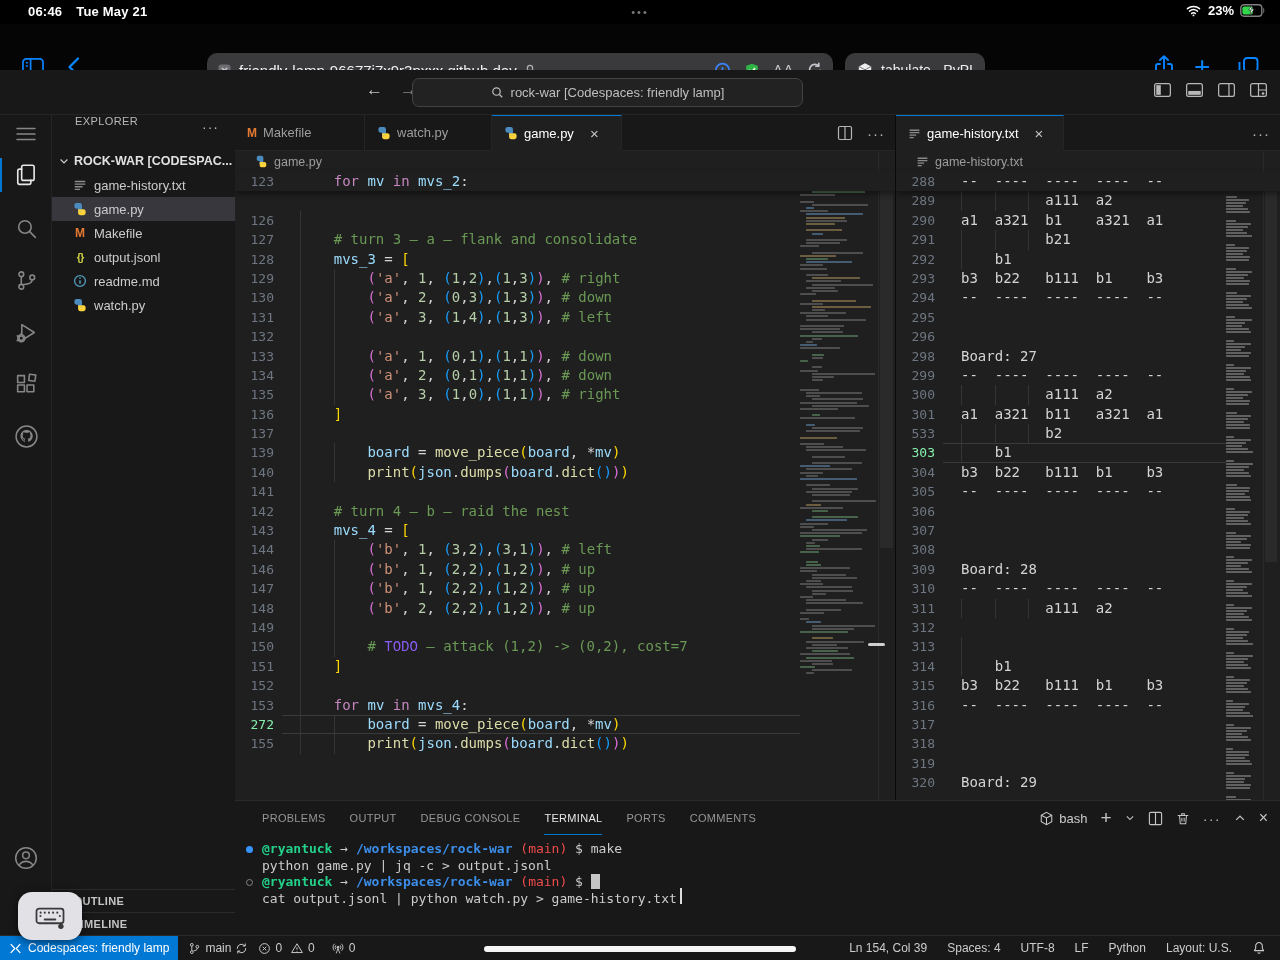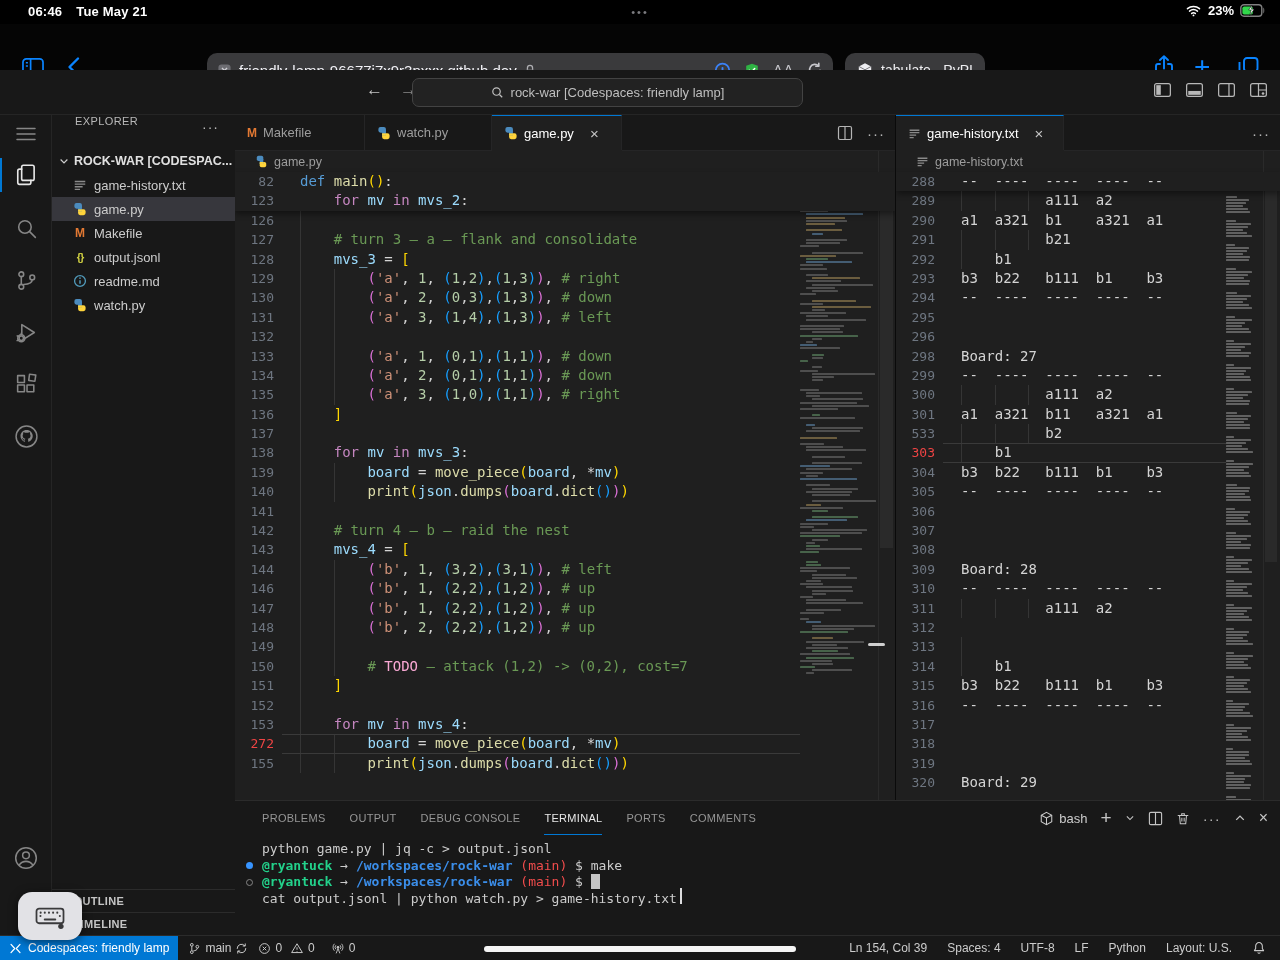--- a/index.html
+++ b/index.html
@@ -69,28 +69,28 @@
   .breadcrumb { position:absolute; left:0; top:36px; right:0; height:21px; display:flex; align-items:center; gap:6px; padding-left:20px; font-size:12.5px; color:#9d9d9d; background:#1f1f1f; }
 
   
   .sticky { position:absolute; left:0; right:0; top:57px; background:#1f1f1f; box-shadow:0 3px 6px rgba(0,0,0,.42); z-index:6; }
   .code-wrap { position:absolute; left:0; overflow:hidden; }
   #e1-code { top:95.8px; width:565px; height:590px; }
   #e2-code { top:76.4px; width:330px; height:609px; }
   .cl { position:relative; height:19.4px; line-height:19.4px; display:flex; font-family:"DejaVu Sans Mono",monospace; font-size:14px; }
   .cl .num { flex:none; width:47px; padding-right:8px; text-align:right; color:#6e7681; font-size:13px; }
   .cl .txt { flex:1; padding-left:18px; white-space:pre; color:#d4d4d4; }
-  .cl.cur .num { color:#ef4444; }
+  .cl.cur .num { color:#86efac; }
   .curbox { position:absolute; left:47px; right:0; top:0; bottom:0; border-top:1px solid #3a3a3a; border-bottom:1px solid #3a3a3a; pointer-events:none; }
   .guide { position:absolute; top:0; bottom:0; width:1px; background:#353535; }
   .histtxt { color:#c4c4c4; }
 
   .tk-ws{white-space:pre;} .tk-c{color:#6a9955;} .tk-k{color:#c586c0;} .tk-kd{color:#569cd6;}
   .tk-f{color:#dcdcaa;} .tk-s{color:#ce9178;} .tk-n{color:#b5cea8;} .tk-p{color:#d4d4d4;}
-  .tk-v{color:#9cdcfe;} .tk-b1{color:#ffd700;} .tk-b2{color:#da70d6;} .tk-b3{color:#179fff;} .tk-todo{color:#f9a8d4;}
+  .tk-v{color:#9cdcfe;} .tk-b1{color:#ffd700;} .tk-b2{color:#da70d6;} .tk-b3{color:#179fff;} .tk-todo{color:#8b5cf6;font-family:Liberation Mono, monospace;}
 
   .minimap { position:absolute; top:57px; }
   #e1-minimap { left:565px; width:78px; height:600px; }
   #e2-minimap { left:330px; width:33px; height:620px; }
   .mm-row { border-radius:.5px; }
   .mm-divider { position:absolute; top:36px; bottom:0; width:1px; background:#2a2a2a; }
   .scroll-slider { position:absolute; background:rgba(255,255,255,.05); }
   #e1-slider { left:645px; top:57px; width:13px; height:376px; }
   #e2-slider { left:369px; top:57px; width:12px; height:390px; }
   #sash-handle { position:absolute; left:633px; top:528px; width:17px; height:3px; background:#cfcfcf; border-radius:2px; z-index:8; }
@@ -450,24 +450,20 @@
             <rect x="2.2" y="1" width="8" height="6.4" rx="2.2" fill="#4b8bbe"></rect>
             <rect x="5.8" y="8.6" width="8" height="6.4" rx="2.2" fill="#ffd43b"></rect>
             <rect x="5.8" y="5" width="4.4" height="6" fill="#4b8bbe"></rect>
             <rect x="5.8" y="8.6" width="4.4" height="2.4" fill="#ffd43b"></rect>
           </svg>
         </span>
       <span>game.py</span>
     </div>
     <div class="sticky" id="e1-sticky">
         <div class="cl">
-          <span class="num">82</span>
-          <span class="txt"><span class="tk-kd">def</span><span class="tk-p"> </span><span class="tk-f">main</span><span class="tk-b1">(</span><span class="tk-b1">)</span><span class="tk-p">:</span></span>
-        </div>
-        <div class="cl">
           <span class="num">123</span>
           <span class="txt"><span class="tk-ws">    </span><span class="tk-k">for</span><span class="tk-p"> </span><span class="tk-v">mv</span><span class="tk-p"> </span><span class="tk-k">in</span><span class="tk-p"> </span><span class="tk-v">mvs_2</span><span class="tk-p">:</span></span>
         </div>
       </div>
     <div class="code-wrap" id="e1-code">
         <div class="cl">
           <div class="guide" style="left: calc(0ch + 65px);"></div>
           <span class="num">126</span>
           <span class="txt"></span>
         </div>
@@ -525,25 +521,20 @@
         </div>
         <div class="cl">
           <div class="guide" style="left: calc(0ch + 65px);"></div>
           <span class="num">136</span>
           <span class="txt"><span class="tk-ws">    </span><span class="tk-b1">]</span></span>
         </div>
         <div class="cl">
           <div class="guide" style="left: calc(0ch + 65px);"></div>
           <span class="num">137</span>
           <span class="txt"></span>
-        </div>
-        <div class="cl">
-          <div class="guide" style="left: calc(0ch + 65px);"></div>
-          <span class="num">138</span>
-          <span class="txt"><span class="tk-ws">    </span><span class="tk-k">for</span><span class="tk-p"> </span><span class="tk-v">mv</span><span class="tk-p"> </span><span class="tk-k">in</span><span class="tk-p"> </span><span class="tk-v">mvs_3</span><span class="tk-p">:</span></span>
         </div>
         <div class="cl">
           <div class="guide" style="left: calc(0ch + 65px);"></div>
           <div class="guide" style="left: calc(4ch + 65px);"></div>
           <span class="num">139</span>
           <span class="txt"><span class="tk-ws">        </span><span class="tk-v">board</span><span class="tk-p"> = </span><span class="tk-f">move_piece</span><span class="tk-b1">(</span><span class="tk-v">board</span><span class="tk-p">, *</span><span class="tk-v">mv</span><span class="tk-b1">)</span></span>
         </div>
         <div class="cl">
           <div class="guide" style="left: calc(0ch + 65px);"></div>
           <div class="guide" style="left: calc(4ch + 65px);"></div>
@@ -1195,22 +1186,22 @@
         </span>
       <span class="dots">···</span>
       <span>
           <svg width="12" height="12" viewBox="0 0 16 16" fill="none" stroke="currentColor" stroke-width="1.8">
             <path d="M3 10.5l5-5 5 5"></path>
           </svg>
         </span>
       <span style="font-size:16px;">×</span>
     </div>
     <div id="term-lines">
+        <div class="trow"><span class="tdeco run"></span><span class="t-user">@ryantuck</span><span class="t-plain"> </span><span class="t-arrow">→</span><span class="t-plain"> </span><span class="t-path">/workspaces/rock-war</span><span class="t-plain"> </span><span class="t-branch">(main)</span><span class="t-plain"> $ make</span></div>
         <div class="trow"><span class="t-plain">python game.py | jq -c &gt; output.jsonl</span></div>
-        <div class="trow"><span class="tdeco run"></span><span class="t-user">@ryantuck</span><span class="t-plain"> </span><span class="t-arrow">→</span><span class="t-plain"> </span><span class="t-path">/workspaces/rock-war</span><span class="t-plain"> </span><span class="t-branch">(main)</span><span class="t-plain"> $ make</span></div>
         <div class="trow"><span class="tdeco idle"></span><span class="t-user">@ryantuck</span><span class="t-plain"> </span><span class="t-arrow">→</span><span class="t-plain"> </span><span class="t-path">/workspaces/rock-war</span><span class="t-plain"> </span><span class="t-branch">(main)</span><span class="t-plain"> $ </span><span class="t-cursor"></span></div>
         <div class="trow"><span class="t-plain">cat output.jsonl | python watch.py &gt; game-history.txt</span></div>
       </div>
     <div id="stray-caret"></div>
   </div>
 
   <div id="statusbar">
     <div id="remote-badge">
       <svg width="13" height="13" viewBox="0 0 16 16" fill="none" stroke="#fff" stroke-width="1.6" stroke-linecap="round" stroke-linejoin="round">
           <path d="M2.5 3l4.5 5-4.5 5M13.5 3L9 8l4.5 5"></path>

